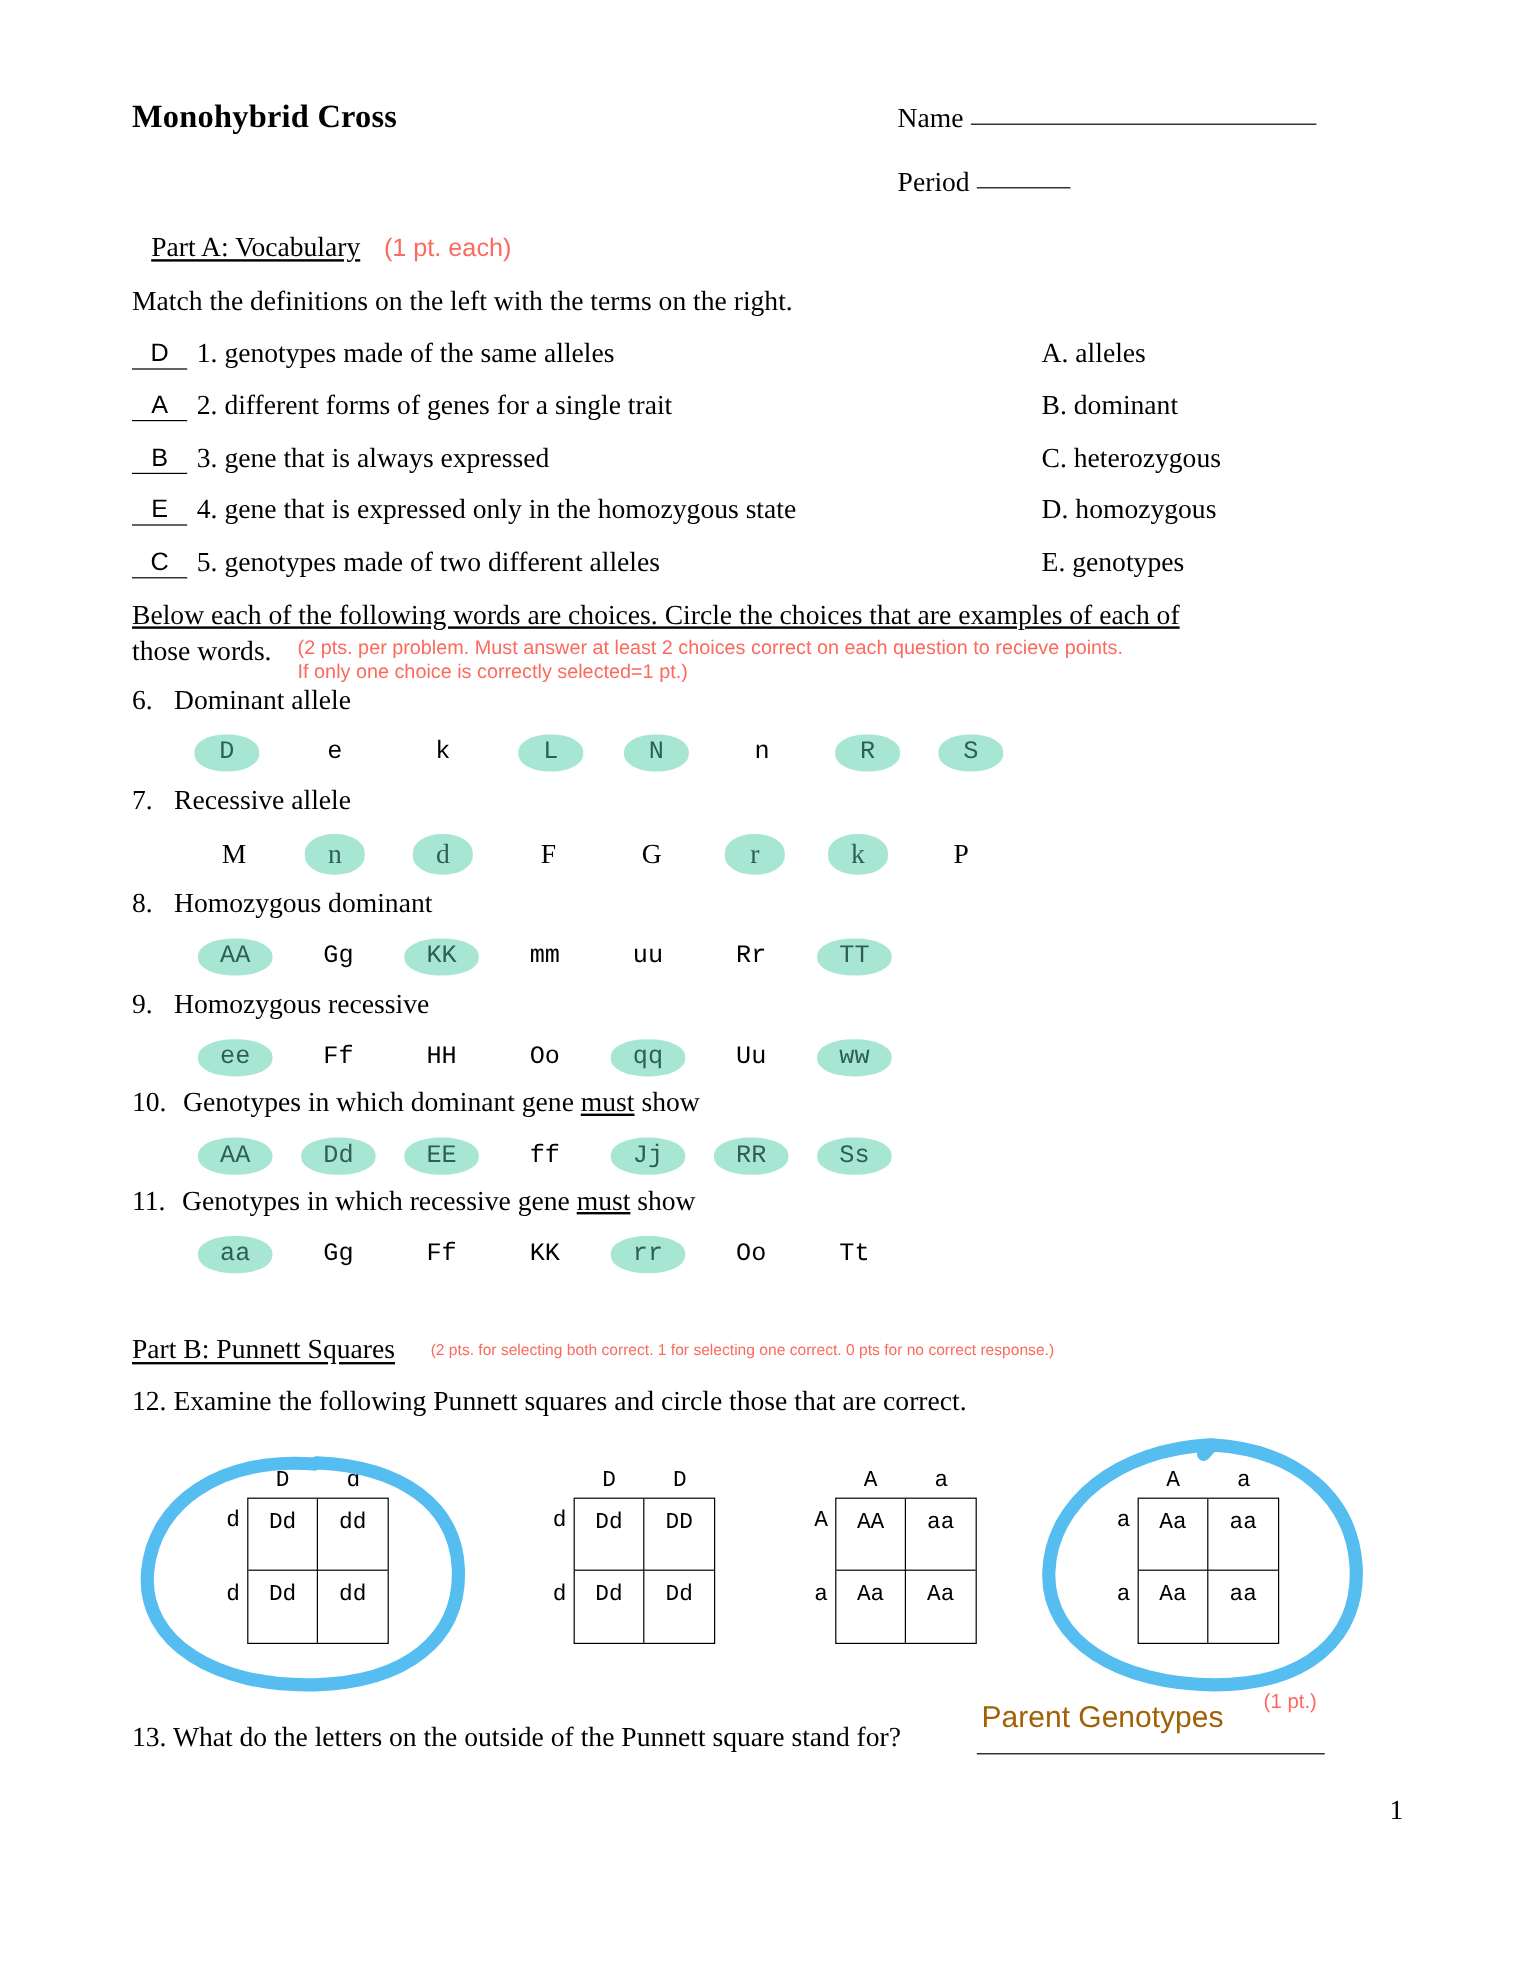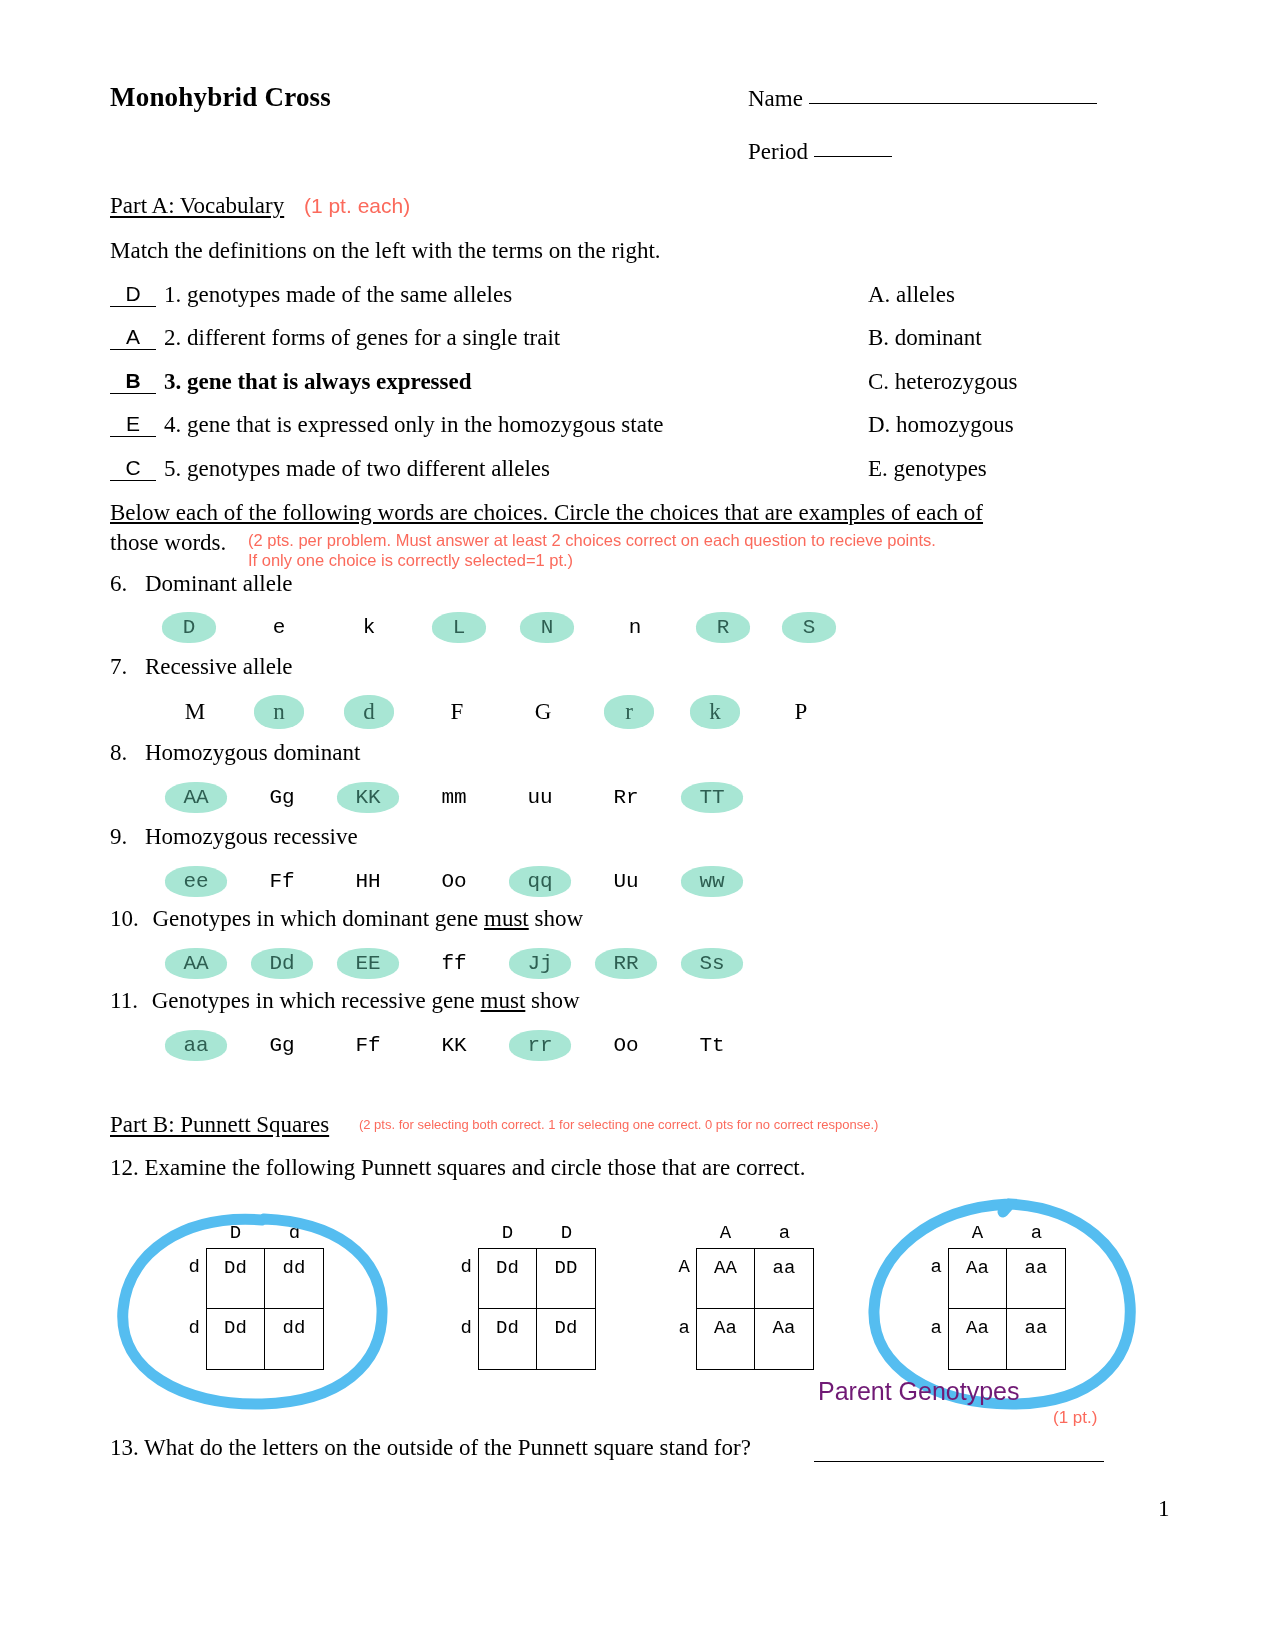--- a/index.html
+++ b/index.html
@@ -205,24 +205,24 @@
   .q13 {
     position: absolute;
     left: 110px;
     top: 1435px;
     font-size: 23px;
     white-space: nowrap;
   }
   .q13-answer {
     position: absolute;
     left: 818px;
-    top: 1377px;
+    top: 1417px;
     font-family: "Liberation Sans", sans-serif;
     font-size: 25px;
-    color: #701a75;
+    color: #a16207;
   }
   .q13-line {
     position: absolute;
     left: 814px;
     top: 1461px;
     width: 290px;
     border-bottom: 1.8px solid #000;
   }
   .pt-note-13 {
     position: absolute;
@@ -245,36 +245,36 @@
   <div class="doc-title">Monohybrid Cross</div>
 
   <div class="name-row">
     <span>Name</span><span class="blank-long"></span>
   </div>
 
   <div class="period-row">
     <span>Period</span><span class="blank-short"></span>
   </div>
 
-  <div class="part-head" style="left:110px; top:193px;">
+  <div class="part-head" style="left:126px; top:193px;">
     <span class="underlined">Part A:  Vocabulary</span>
     <span class="red-note" style="font-size:21px; margin-left:14px;">(1 pt. each)</span>
   </div>
 
   <div class="instr" style="left:110px; top:238px;">Match the definitions on the left with the terms on the right.</div>
 
   <div class="match-item" style="left:110px; top:282px;">
     <span class="ans-slot">D</span><span class="match-num">1.</span>
     <span>genotypes made of the same alleles</span>
   </div>
   <div class="match-item" style="left:110px; top:325px;">
     <span class="ans-slot">A</span><span class="match-num">2.</span>
     <span>different forms of genes for a single trait</span>
   </div>
-  <div class="match-item" style="left:110px; top:369px;font-weight:bold;">
+  <div class="match-item" style="left:110px; top:369px;">
     <span class="ans-slot">B</span><span class="match-num">3.</span>
     <span>gene that is always expressed</span>
   </div>
   <div class="match-item" style="left:110px; top:412px;">
     <span class="ans-slot">E</span><span class="match-num">4.</span>
     <span>gene that is expressed only in the homozygous state</span>
   </div>
   <div class="match-item" style="left:110px; top:456px;">
     <span class="ans-slot">C</span><span class="match-num">5.</span>
     <span>genotypes made of two different alleles</span>

